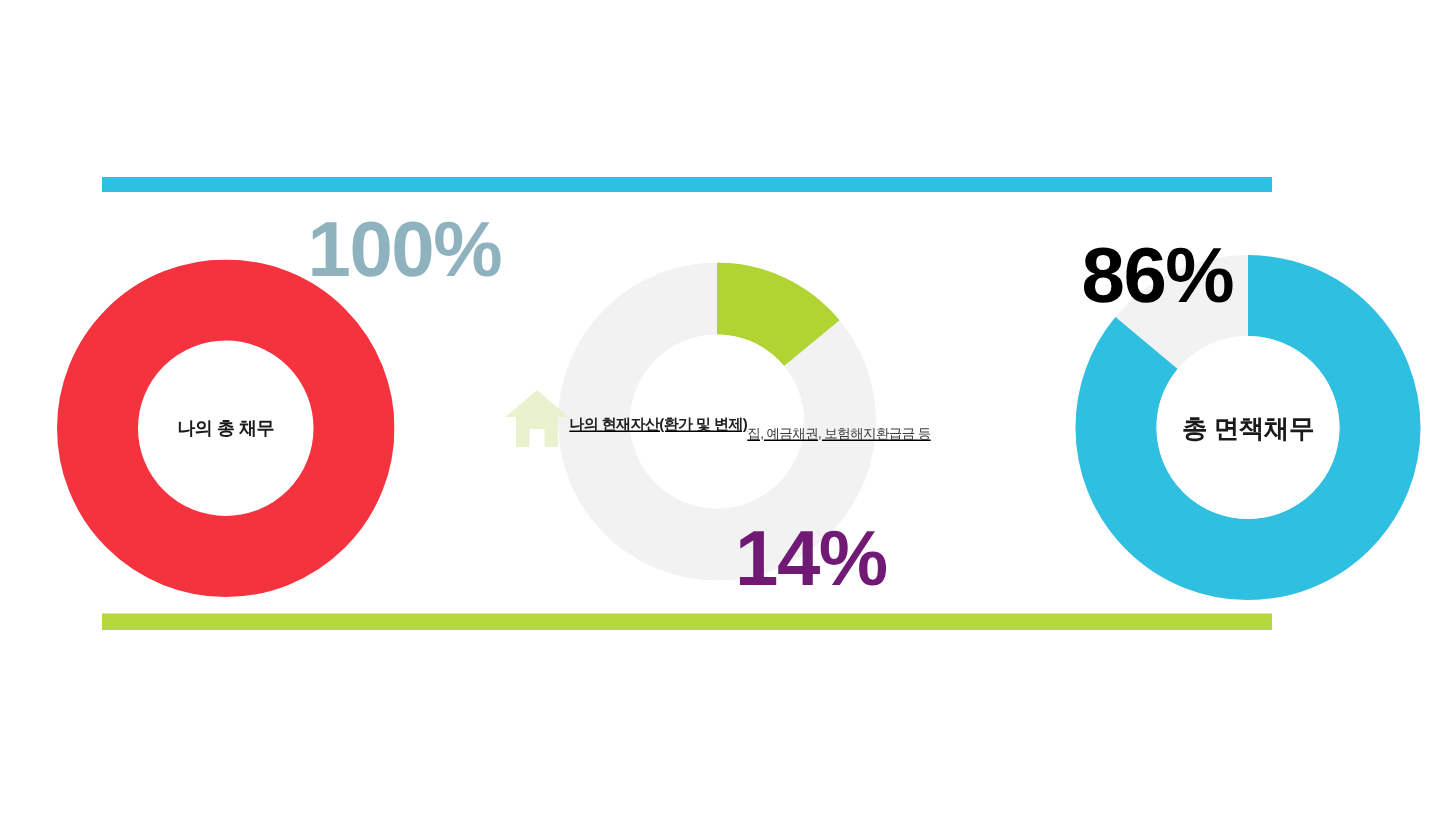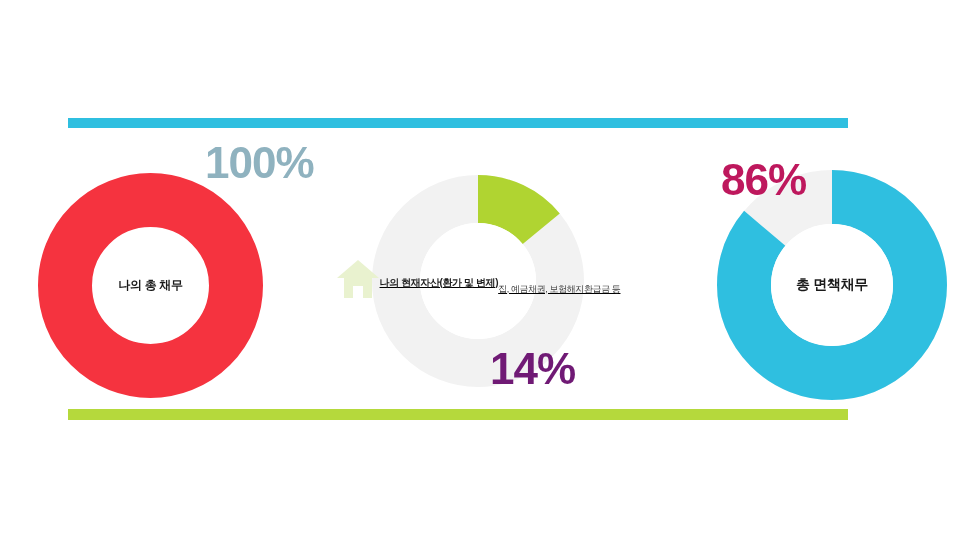--- a/index.html
+++ b/index.html
@@ -47,21 +47,21 @@
   }
 
   
   #donut-left   { left: 38px;  top: 173px; width: 225px;  height: 225px; }
   
   #donut-middle { left: 372px; top: 175px; width: 212px;  height: 212px; }
   
   #donut-right  { left: 716px; top: 169px; width: 232px;  height: 232px; }
 
   .center-label {
-    font-size: 14px;
+    font-size: 17px;
     font-weight: bold;
     color: #1a1a1a;
     letter-spacing: -0.3px;
     white-space: nowrap;
   }
   .center-label-big {
     font-size: 12px;
   }
 
   
@@ -87,28 +87,28 @@
     font-size: 9px;
     color: #3a3a3a;
     letter-spacing: -0.4px;
     white-space: nowrap;
     margin-top: 12px;
   }
 
   
   .pct {
     position: absolute;
-    font-size: 44px;
+    font-size: 52px;
     font-weight: bold;
     letter-spacing: -1px;
     line-height: 1;
   }
   #pct-left   { left: 205px; top: 141px; color: #8fb2bf; }
   #pct-middle { left: 490px; top: 347px; color: #701a75; }
-  #pct-right  { left: 721px; top: 158px; color: #be185d; }
+  #pct-right  { left: 721px; top: 158px; color: #000000; }
 
   
   #right-annotation {
     position: absolute;
     left: 592px;
     top: 186px;
     width: 128px;
     text-align: center;
   }
   .ann-title {

